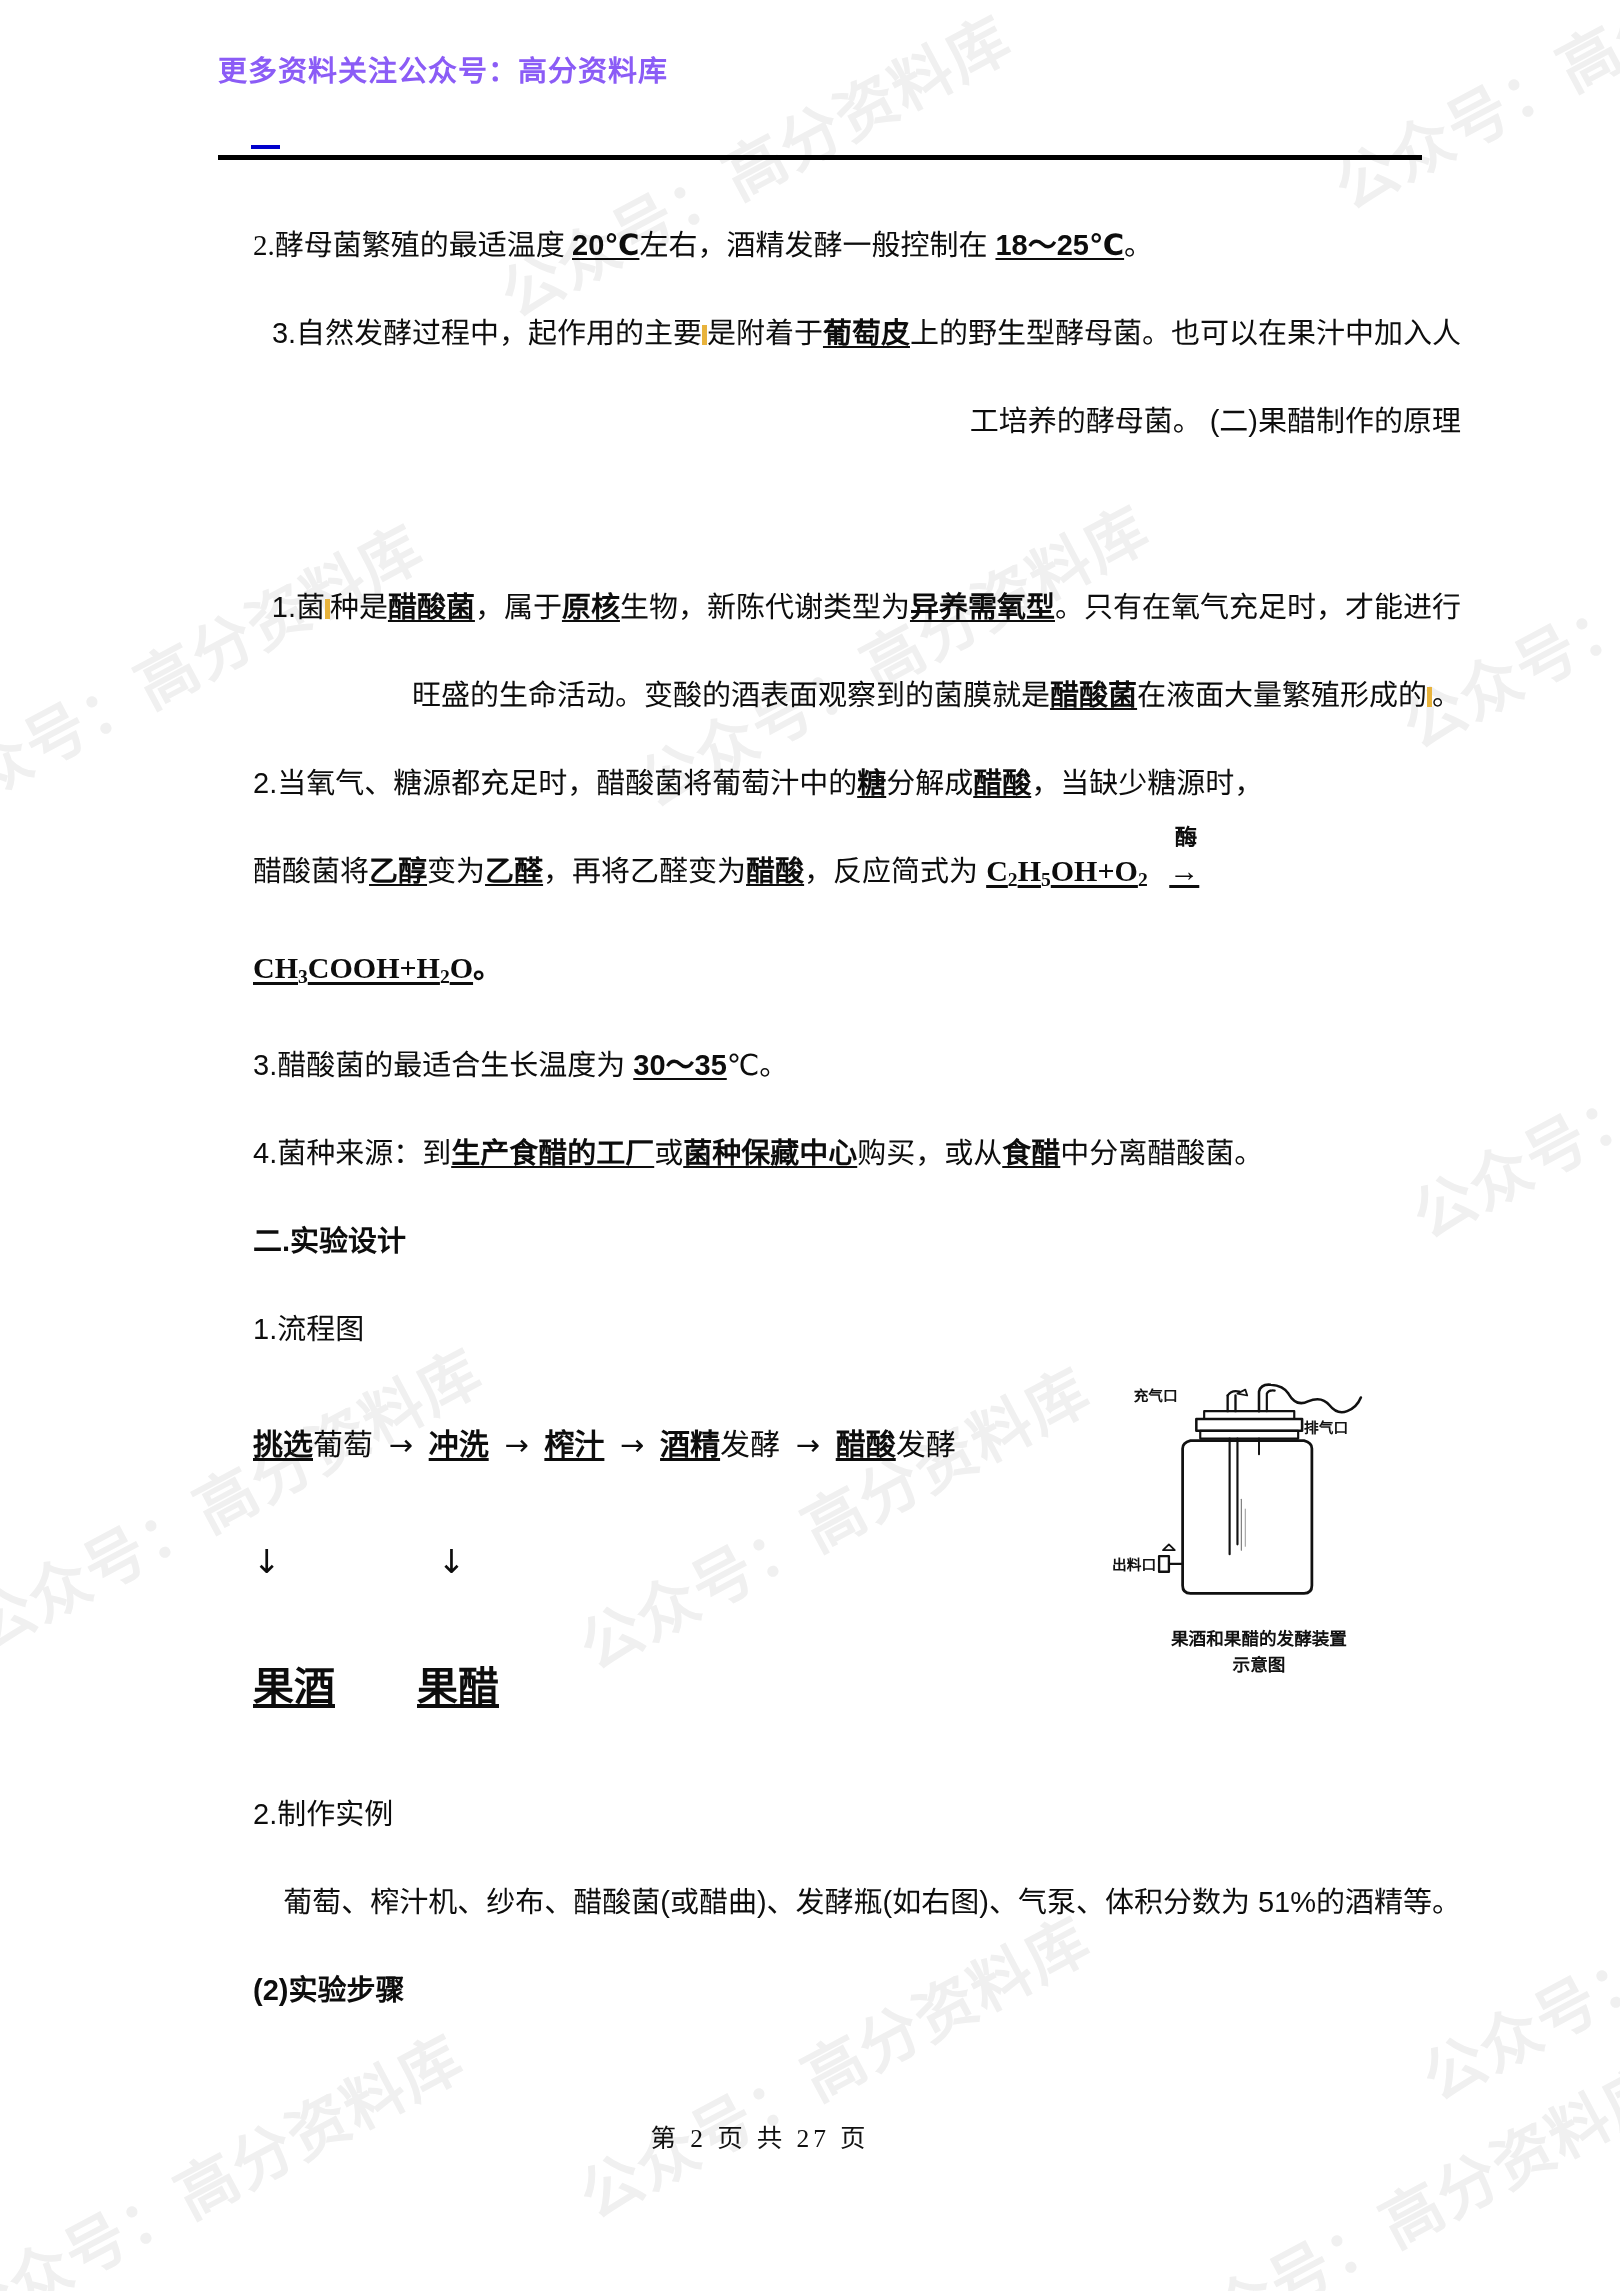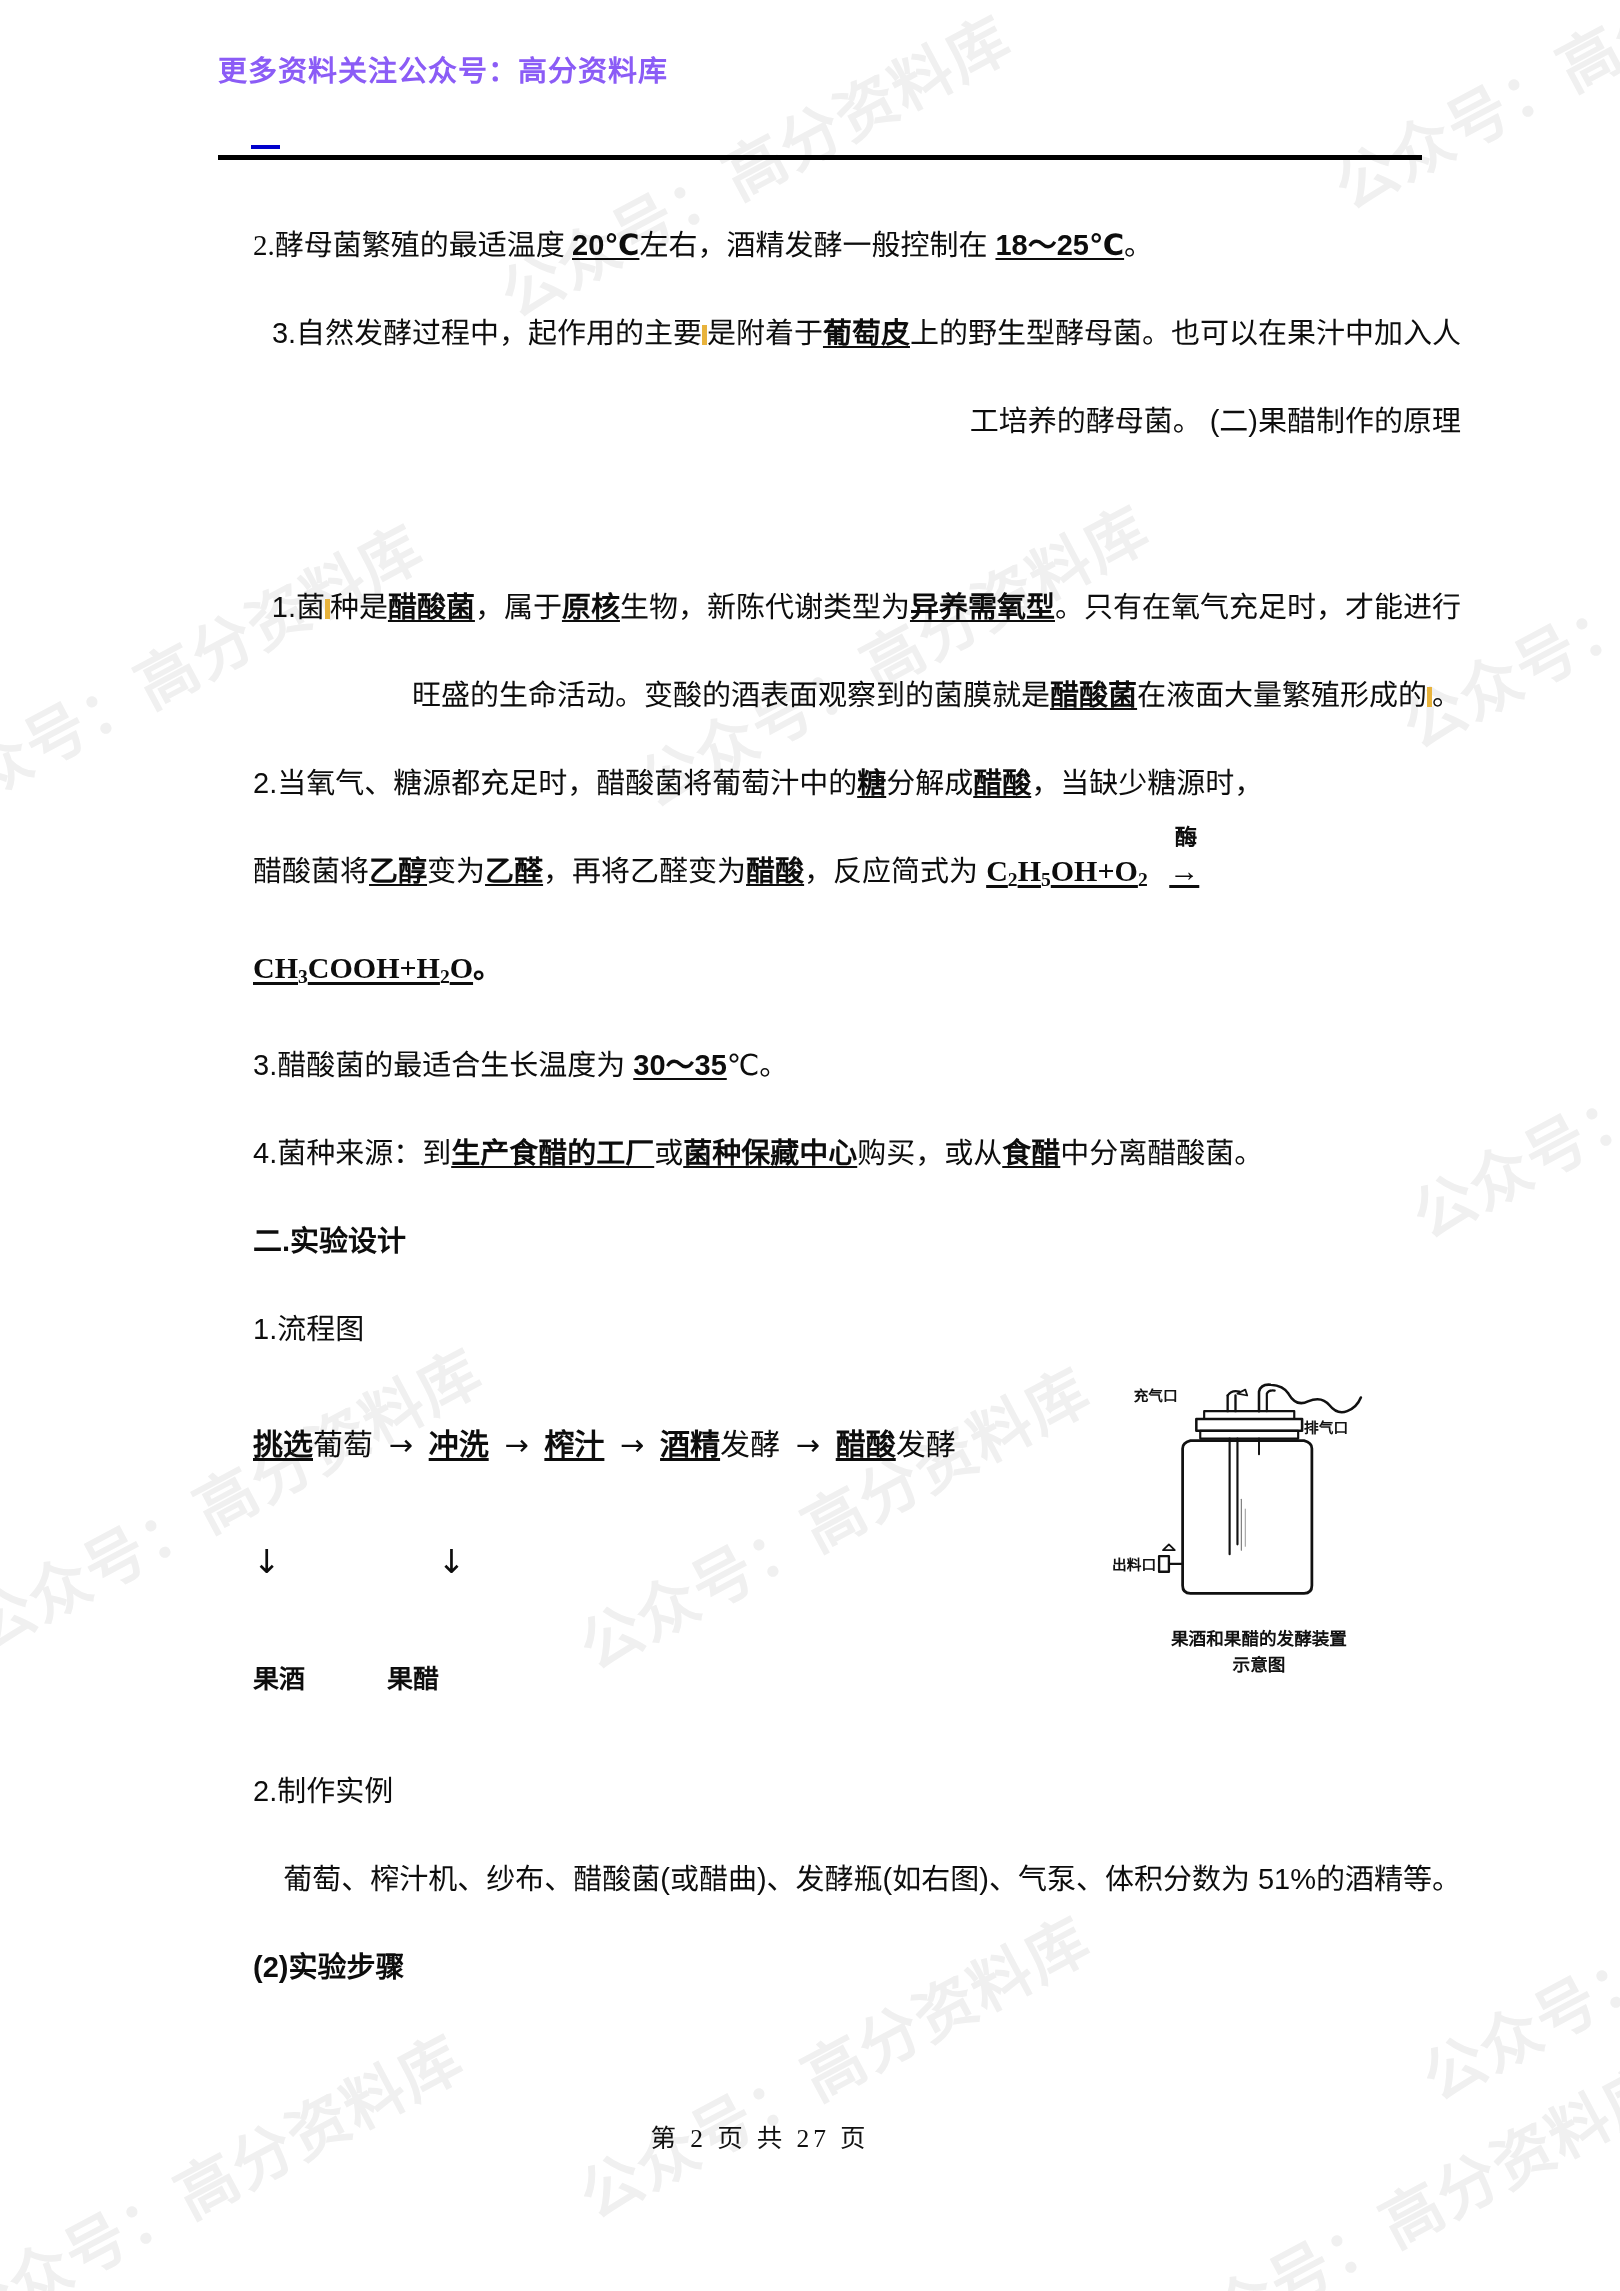--- a/index.html
+++ b/index.html
@@ -152,22 +152,23 @@
     font-size: 29px;
   }
   .downrow {
     font-family: "DejaVu Sans", sans-serif;
     font-size: 33px;
     line-height: 84px;
     white-space: pre;
   }
   .resultrow {
     font-family: "Liberation Sans", "DejaVu Sans", sans-serif;
-    font-size: 26px;
-    font-weight: bold;
+    font-size: 41px;
+    font-weight: bold;
+    text-decoration: underline;
     text-underline-offset: 2.9px;
     white-space: pre;
     line-height: 84px;
   }
 
   
   .figure {
     position: absolute;
     left: 1112px;
     top: 1372px;

